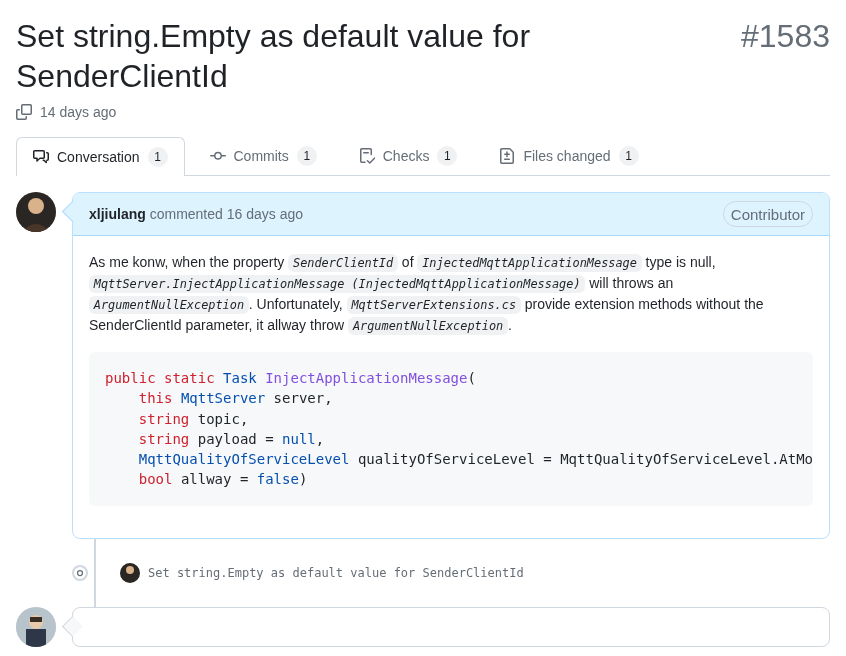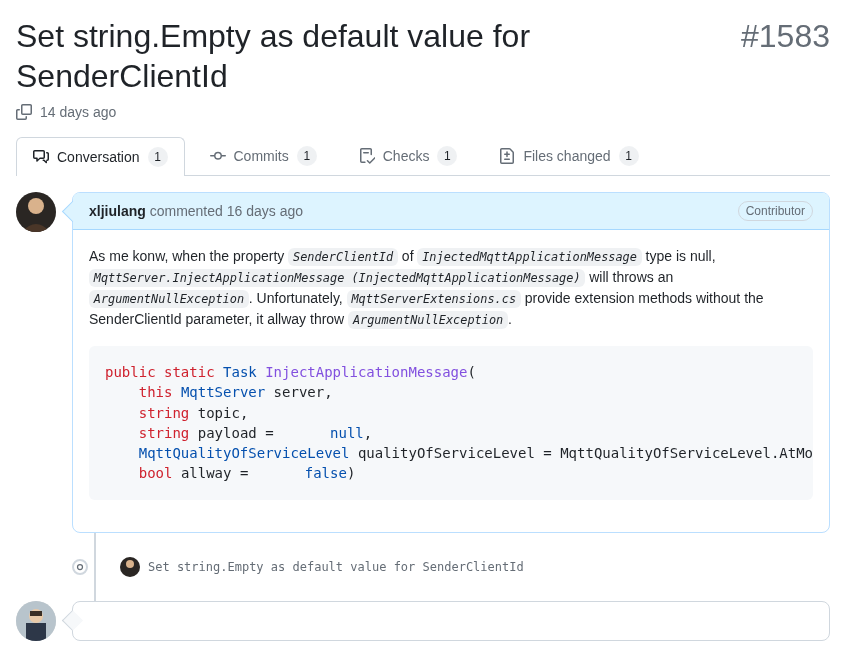--- a/index.html
+++ b/index.html
@@ -85,41 +85,41 @@
     padding: 8px 16px; border-top-left-radius: 6px; border-top-right-radius: 6px;
     display: flex; align-items: center; justify-content: space-between;
   }
   .comment-box.highlighted .comment-header {
     background: #ddf4ff; border-bottom-color: #54aeff66;
   }
   .comment-header-left { color: #656d76; }
   .comment-header-left .author { color: #1f2328; font-weight: 600; }
   .role-badge {
     border: 1px solid #d0d7de; color: #656d76;
-    font-size: 12px; padding: 0 7px; border-radius: 2em;
-    height: 20px; display: inline-flex; align-items: center;
+    font-size: 15px; padding: 0 7px; border-radius: 2em;
+    height: 26px; display: inline-flex; align-items: center;
   }
   .comment-body { padding: 16px; line-height: 1.5; color: #1f2328; }
   .comment-body p { margin: 0 0 16px 0; }
   .comment-body p:last-child { margin-bottom: 0; }
   .inline-code {
     background: #afb8c133; font-family: ui-monospace, SFMono-Regular, Consolas, monospace;
     font-size: 85%; padding: 0.2em 0.4em; border-radius: 6px; font-style: italic;
   }
   .code-block {
     background: #f6f8fa; border-radius: 6px; padding: 16px;
     font-family: ui-monospace, SFMono-Regular, Consolas, monospace;
     font-size: 14px; line-height: 1.45; overflow-x: auto;
     white-space: pre; margin: 0 0 16px 0;
   }
   .kw { color: #cf222e; }
   .type { color: #0550ae; }
   .fn { color: #8250df; }
   .param { color: #1f2328; }
-  .val { color: #0550ae; margin-left: 48px; }
+  .val { color: #0550ae; }
   .commit-event {
     display: flex; align-items: center; gap: 8px;
     padding: 8px 0 8px 56px; font-size: 12px; color: #656d76;
     position: relative;
   }
   .commit-event::before {
     content: '';
     position: absolute;
     left: 78px; top: -16px; bottom: -16px;
     width: 2px; background: #d0d7de; z-index: -1;

